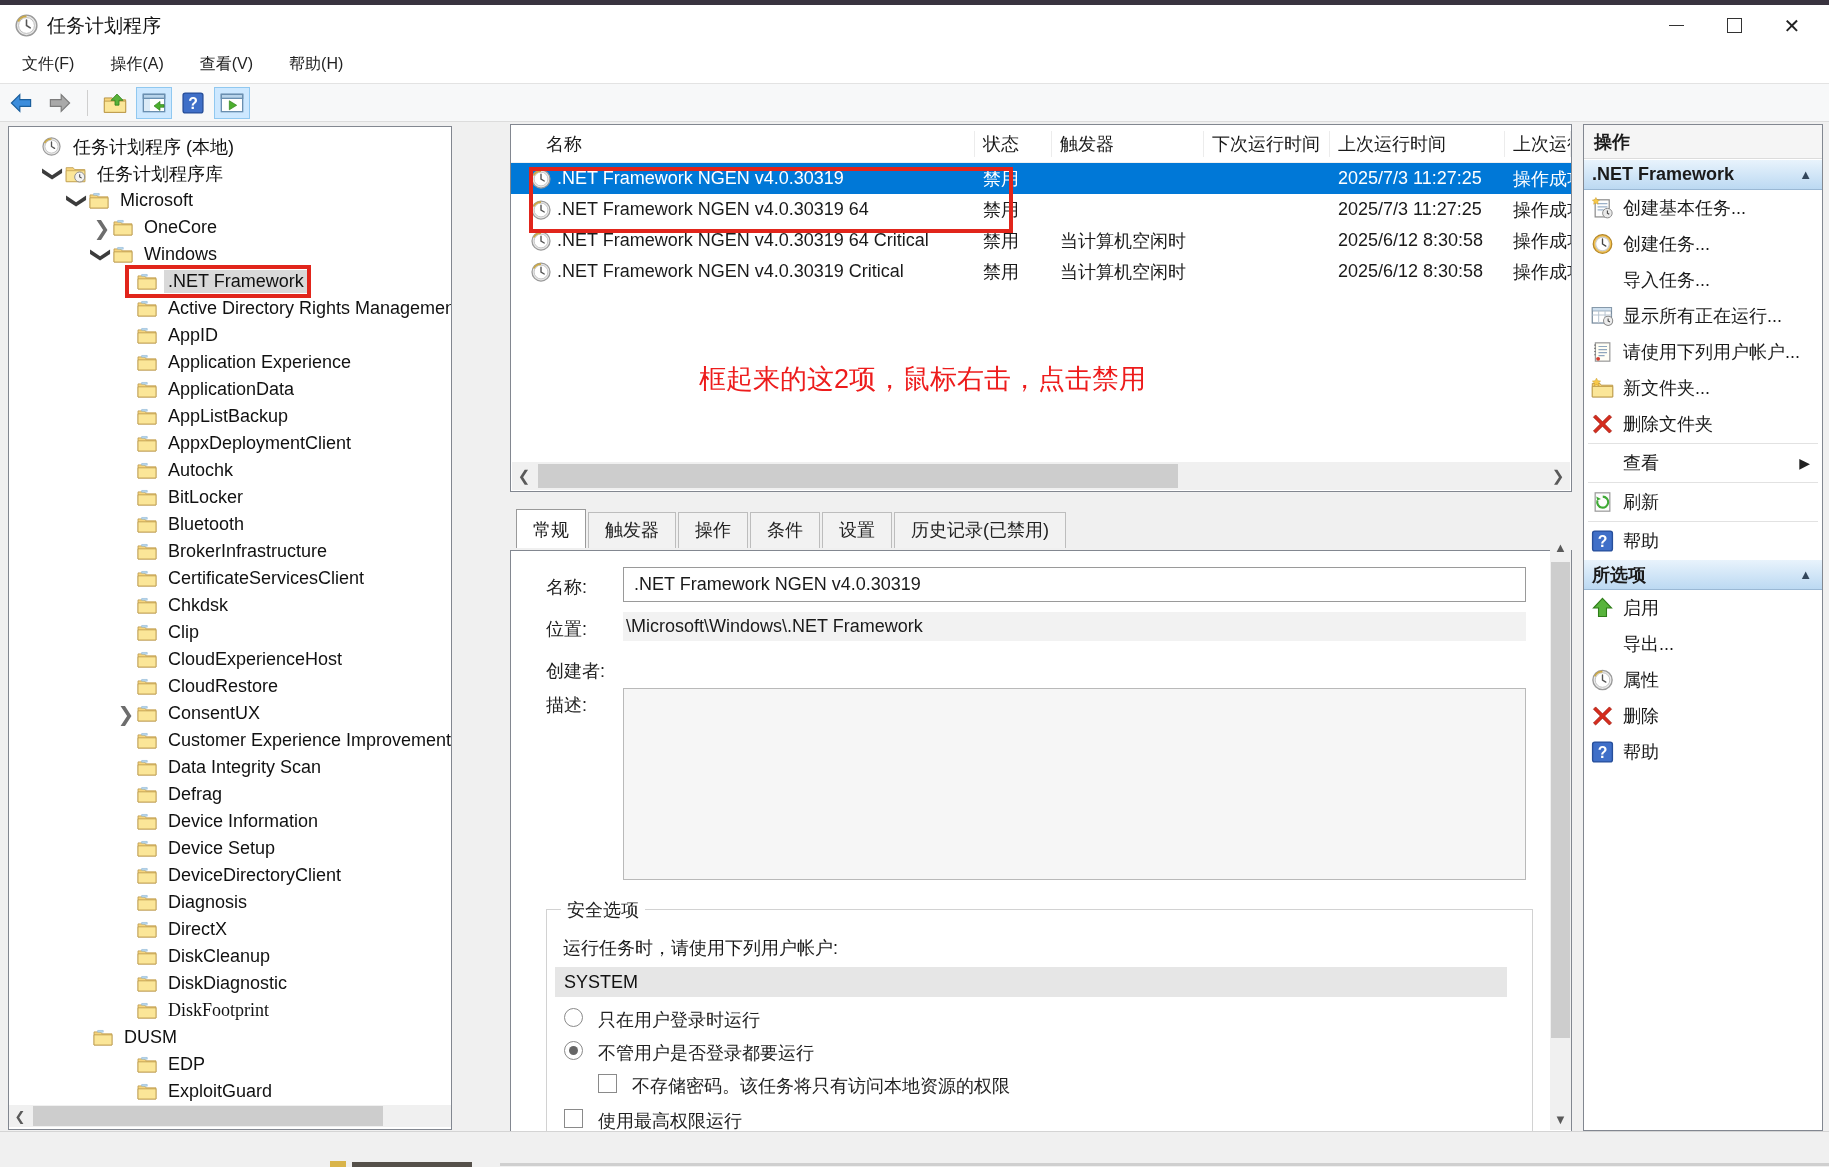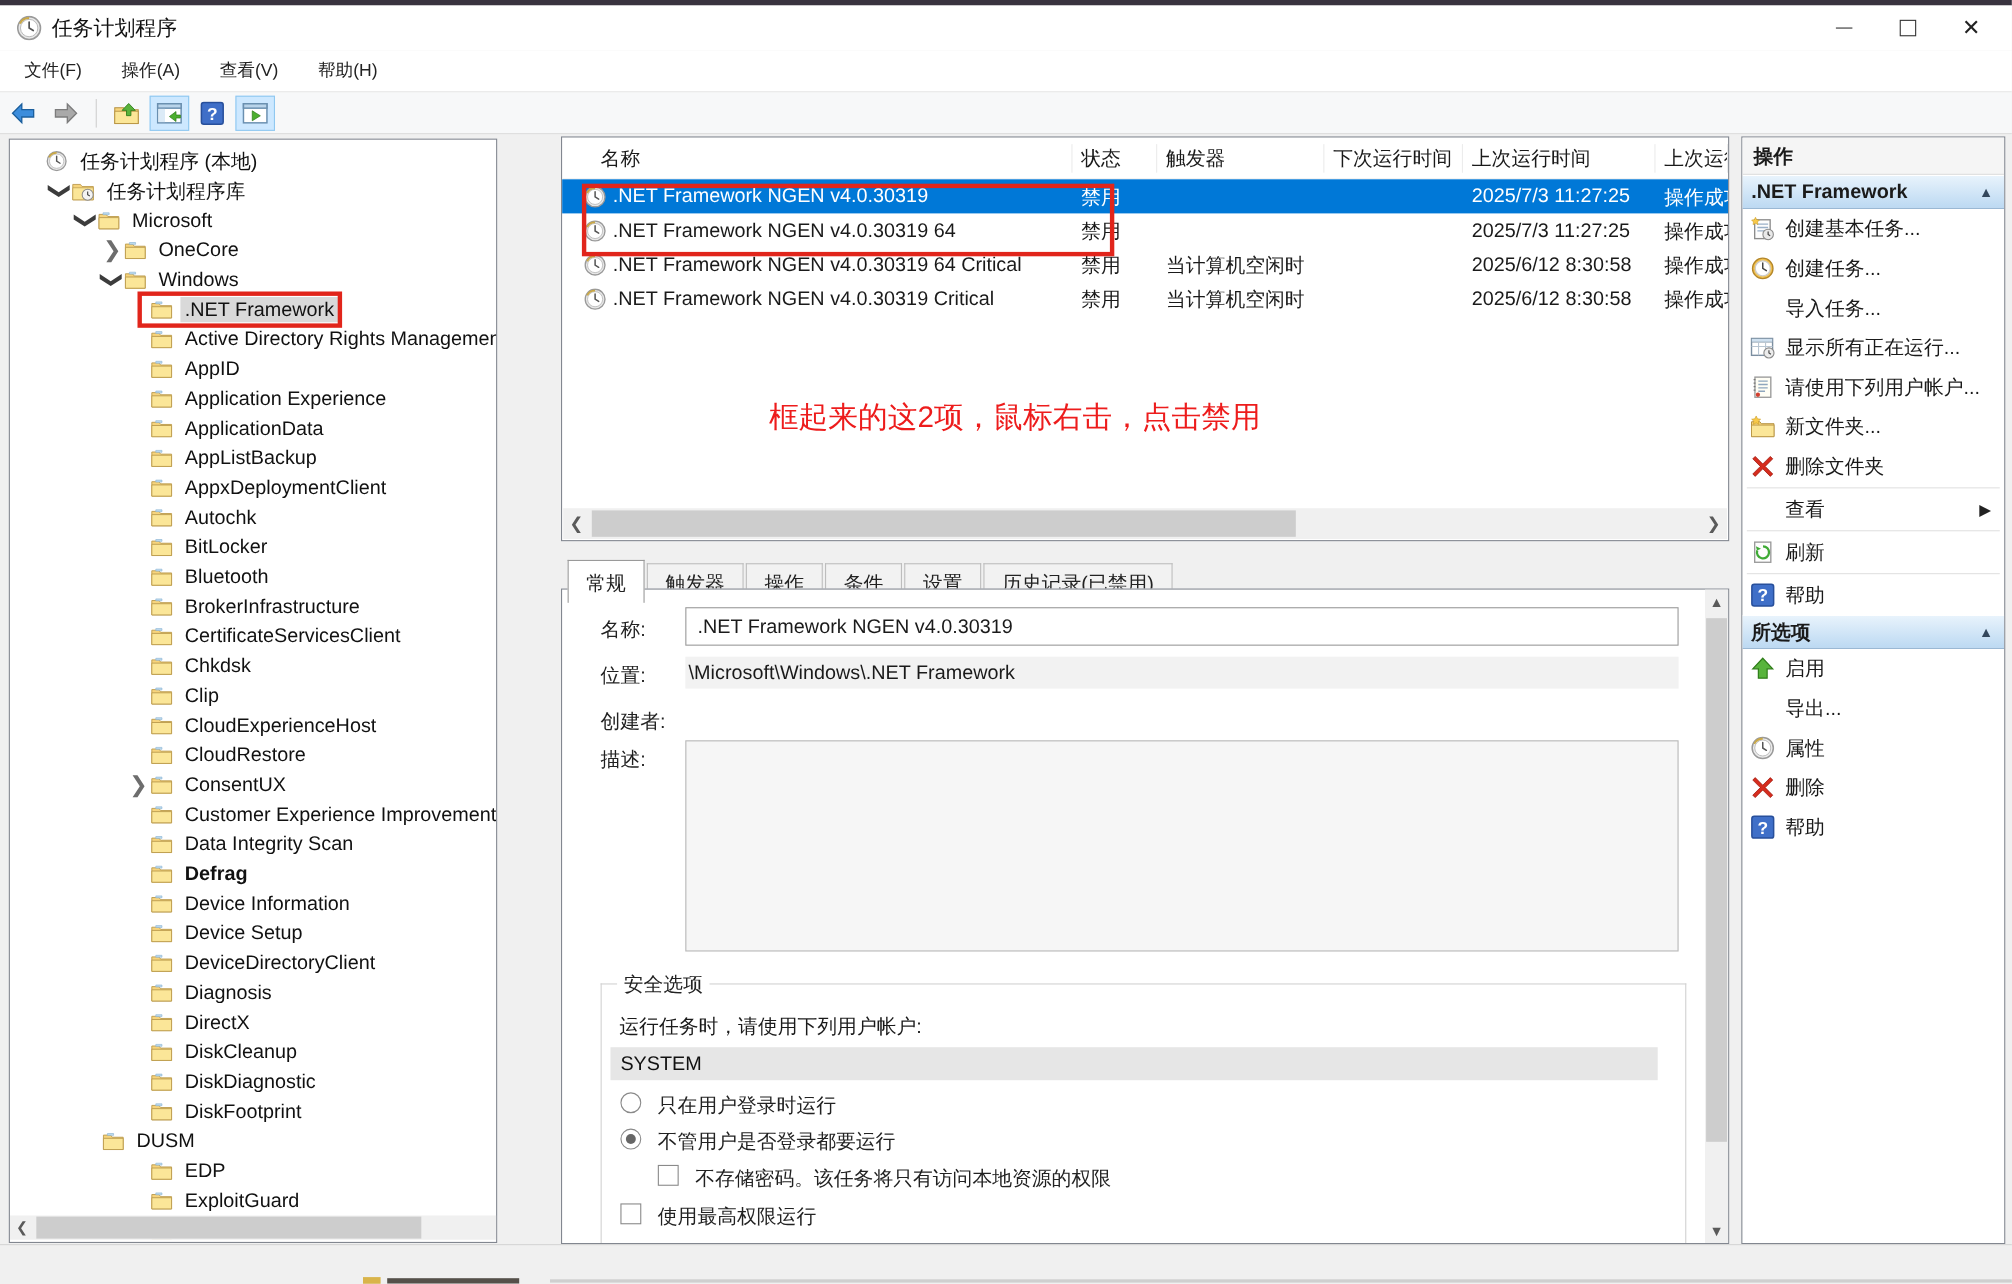--- a/index.html
+++ b/index.html
@@ -70,21 +70,21 @@
   #annotation { position:absolute; left:188px; top:236px; font-size:27px; color:#ed1c1c; white-space:nowrap; }
   #list-hsb { position:absolute; left:1px; bottom:1px; width:1058px; height:28px; background:#f0f0f0; }
   #list-hsb .left { position:absolute; left:0; top:0; width:24px; height:28px; font-size:15px; }
   #list-hsb .right{ position:absolute; right:0; top:0; width:24px; height:28px; font-size:15px; }
   #list-hsb .thumb{ position:absolute; left:26px; top:2px; width:640px; height:24px; }
 
   
   #tabs { position:absolute; left:6px; top:2px; height:46px; display:flex; align-items:flex-end; }
   .tab { padding:5px 16px 6px 16px; font-size:18px; border:1px solid #bdbdbd; border-bottom:none; background:#f2f2f2; margin-right:2px; color:#222; }
   .tab.active { background:#fff; padding-top:8px; border-color:#9a9a9a; position:relative; z-index:3; }
-  #detail-body { position:absolute; left:0; top:35px; width:1062px; height:596px; background:#fff; border:1px solid #828790; overflow:hidden; }
+  #detail-body { position:absolute; left:0; top:50px; width:1062px; height:596px; background:#fff; border:1px solid #828790; overflow:hidden; }
 
   .fld-label { position:absolute; font-size:18px; color:#222; }
   #name-box { position:absolute; left:112px; top:16px; width:903px; height:35px; background:#fff; border:1px solid #9a9a9a; font-size:18px; line-height:33px; padding-left:10px; }
   #loc-box  { position:absolute; left:112px; top:61px; width:903px; height:29px; background:#f2f2f2; font-size:18px; line-height:29px; padding-left:3px; }
   #desc-box { position:absolute; left:112px; top:137px; width:903px; height:192px; background:#f6f6f6; border:1px solid #b9b9b9; }
 
   #groupbox { position:absolute; left:35px; top:358px; width:987px; height:260px; border:1px solid #d2d2d2; border-bottom:none; }
   #group-legend { position:absolute; left:14px; top:-12px; background:#fff; padding:0 6px; font-size:18px; color:#222; }
   #acct-hint { position:absolute; left:16px; top:26px; font-size:18px; }
   #system-bar { position:absolute; left:8px; top:57px; width:952px; height:30px; background:#e6e6e6; font-size:18px; line-height:30px; padding-left:9px; color:#111; }
@@ -462,21 +462,21 @@
         <span class="tree-exp"></span>
         <span class="ic tree-ic">
           <svg viewBox="0 0 16 14">
             <path d="M.6 2.4h5.4l1.2 1.6h8.2v9.2H.6z" fill="#f7d47c" stroke="#bd9c4e" stroke-width=".7"></path>
             <path d="M3.6 1.2h4.6v1.4H3.6z" fill="#bfdcf0" stroke="#8fb6d4" stroke-width=".5"></path>
             <path d="M.6 4.8h14.8v8.4H.6z" fill="#fbe698" stroke="#bd9c4e" stroke-width=".7"></path>
           </svg>
         </span>
         <span class="tree-label">Data Integrity Scan</span>
       </div>
-      <div class="tree-row" style="padding-left: 106px; font-weight: bold;">
+      <div class="tree-row" style="padding-left: 106px;">
         <span class="tree-exp"></span>
         <span class="ic tree-ic">
           <svg viewBox="0 0 16 14">
             <path d="M.6 2.4h5.4l1.2 1.6h8.2v9.2H.6z" fill="#f7d47c" stroke="#bd9c4e" stroke-width=".7"></path>
             <path d="M3.6 1.2h4.6v1.4H3.6z" fill="#bfdcf0" stroke="#8fb6d4" stroke-width=".5"></path>
             <path d="M.6 4.8h14.8v8.4H.6z" fill="#fbe698" stroke="#bd9c4e" stroke-width=".7"></path>
           </svg>
         </span>
         <span class="tree-label">Defrag</span>
       </div>
@@ -550,21 +550,21 @@
         <span class="tree-exp"></span>
         <span class="ic tree-ic">
           <svg viewBox="0 0 16 14">
             <path d="M.6 2.4h5.4l1.2 1.6h8.2v9.2H.6z" fill="#f7d47c" stroke="#bd9c4e" stroke-width=".7"></path>
             <path d="M3.6 1.2h4.6v1.4H3.6z" fill="#bfdcf0" stroke="#8fb6d4" stroke-width=".5"></path>
             <path d="M.6 4.8h14.8v8.4H.6z" fill="#fbe698" stroke="#bd9c4e" stroke-width=".7"></path>
           </svg>
         </span>
         <span class="tree-label">DiskDiagnostic</span>
       </div>
-      <div class="tree-row" style="padding-left: 106px;">
+      <div class="tree-row" style="padding-left: 106px; font-family: Liberation Serif, serif;">
         <span class="tree-exp"></span>
         <span class="ic tree-ic">
           <svg viewBox="0 0 16 14">
             <path d="M.6 2.4h5.4l1.2 1.6h8.2v9.2H.6z" fill="#f7d47c" stroke="#bd9c4e" stroke-width=".7"></path>
             <path d="M3.6 1.2h4.6v1.4H3.6z" fill="#bfdcf0" stroke="#8fb6d4" stroke-width=".5"></path>
             <path d="M.6 4.8h14.8v8.4H.6z" fill="#fbe698" stroke="#bd9c4e" stroke-width=".7"></path>
           </svg>
         </span>
         <span class="tree-label">DiskFootprint</span>
       </div>

